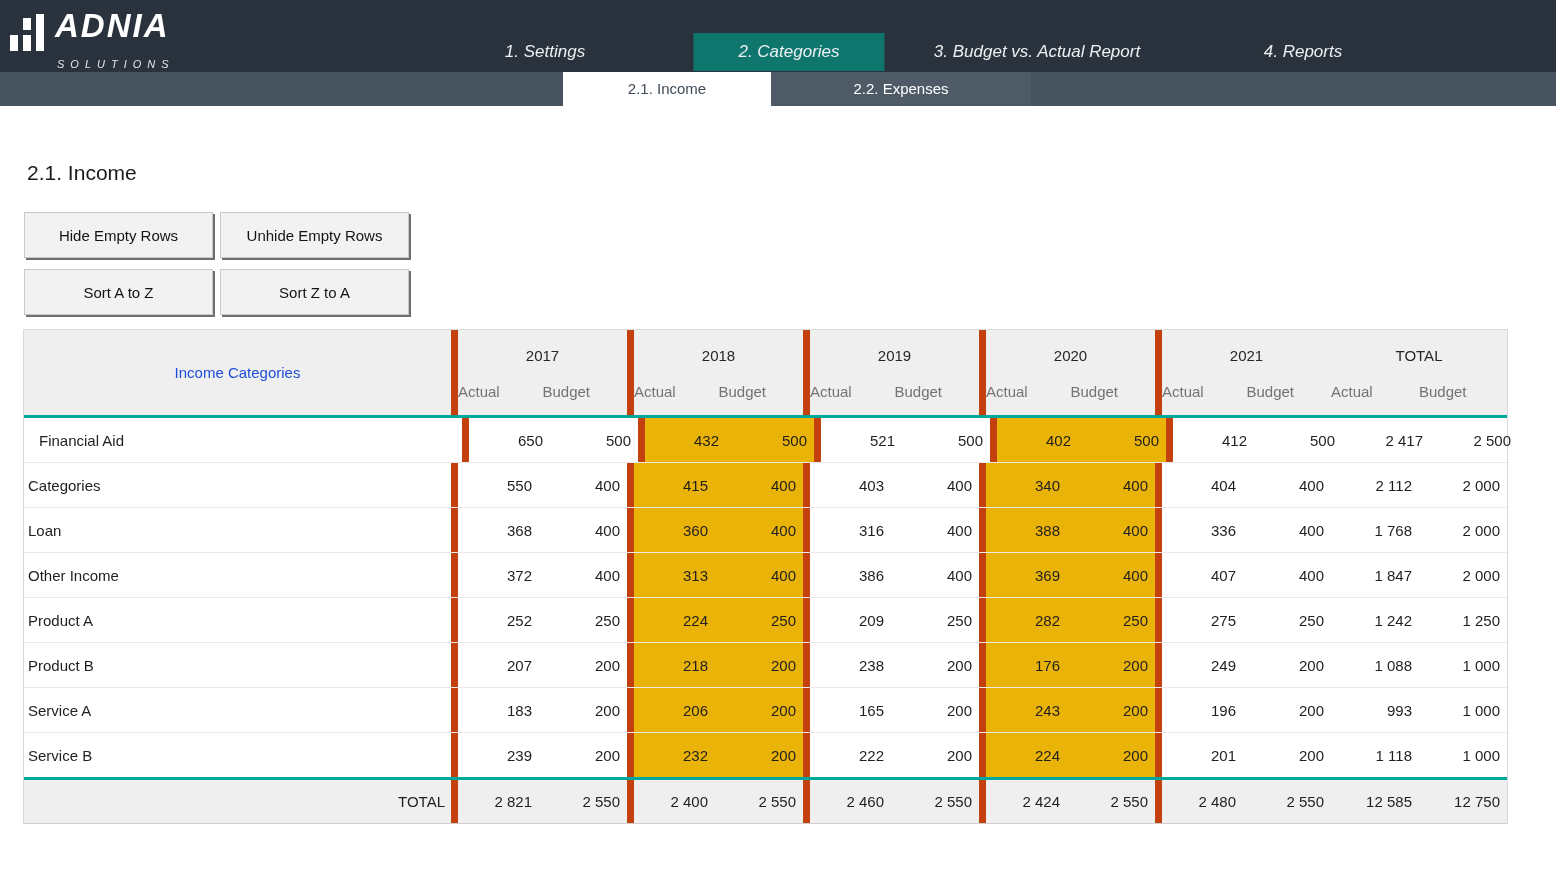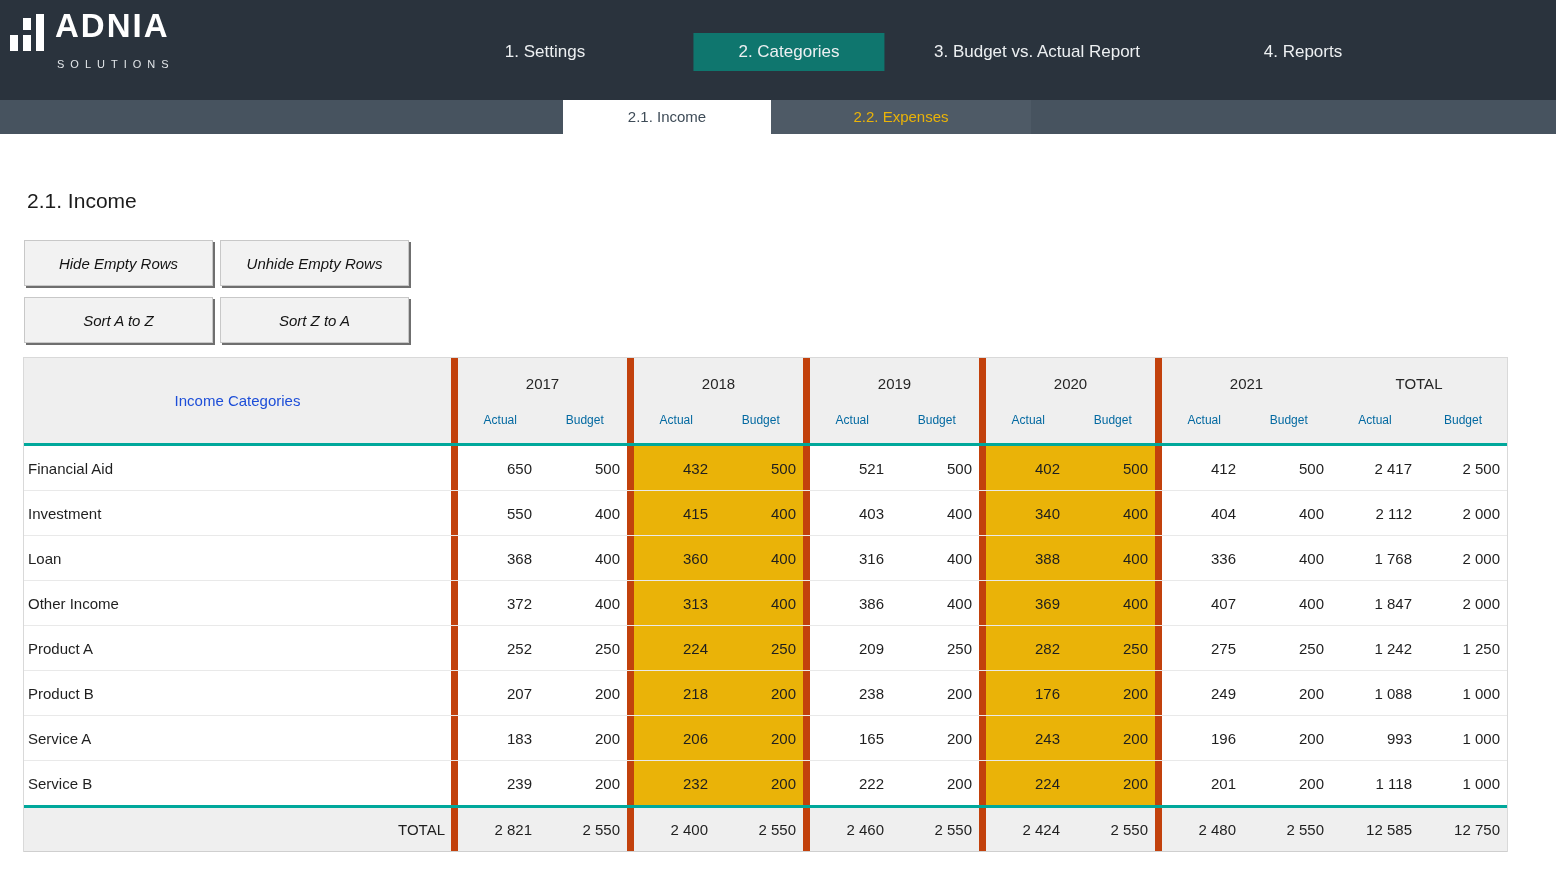--- a/index.html
+++ b/index.html
@@ -1,63 +1,63 @@
 <!DOCTYPE html>
 <html><head>
 <meta charset="utf-8">
 <style>
   * { margin:0; padding:0; }
   html,body { width:1556px; height:878px; overflow:hidden; background:#fff;
               font-family:"Liberation Sans", sans-serif; }
 
   
-  .topnav { position:relative; width:1556px; height:100px; background:#2a333d; }
+  .topnav { position:relative; width:1556px; height:72px; background:#2a333d;font-style:italic; }
   .logo { position:absolute; left:10px; top:9px; display:flex; align-items:flex-start; gap:9px; }
   .logo svg { display:block; margin-top:4px; }
   .logo-name { color:#ffffff; font-size:33px; font-weight:bold; letter-spacing:2px; line-height:1.0; }
   .logo-sub  { color:#e3e7ea; font-size:11px; letter-spacing:6px; margin-top:16px; margin-left:2px; }
   .nav-tab { position:absolute; top:33px; height:38px; line-height:38px;
              transform:translateX(-50%); color:#edf0f2; font-size:17px;
              white-space:nowrap; padding:0 45px; cursor:pointer; }
   .nav-tab.active { background:#0f766e; }
   #nav-settings { left:545px; }
   #nav-categories { left:789px; }
   #nav-budget { left:1037px; }
   #nav-reports { left:1303px; }
 
   
   .subnav { position:relative; width:1556px; height:34px; background:#47535f; }
   .subtab { position:absolute; top:0; height:34px; line-height:34px; text-align:center;
             font-size:15px; cursor:pointer; }
   .subtab.active { left:563px; width:208px; background:#ffffff; color:#3e4b57; }
-  .subtab.inactive { left:771px; width:260px; background:#4e5a66; color:#eab308; }
+  .subtab.inactive { left:771px; width:260px; background:#4e5a66; color:#ffffff; }
 
   
   .page { position:relative; width:1556px; height:766px; background:#fff; }
   .page-title { position:absolute; left:27px; top:55px; font-size:21px; font-weight:400; color:#1b1b1b; }
 
   .btn-grid { position:absolute; left:24px; top:106px; display:grid;
               grid-template-columns:189px 189px; grid-auto-rows:46px;
               column-gap:7px; row-gap:11px; }
   .push-btn { background:#f2f2f2; border:1px solid #c8c8c8; box-shadow:2px 2px 0 0 #6f6f6f;
-              font-family:inherit; font-size:15px; color:#141414; cursor:pointer;font-style:italic; }
+              font-family:inherit; font-size:15px; color:#141414; cursor:pointer; }
 
   
   .tbl { position:absolute; left:23px; top:223px; width:1483px;
          border-left:1px solid #d9d9d9; border-right:1px solid #d9d9d9; border-top:1px solid #d9d9d9; }
   .thead { display:grid; grid-template-columns:427px repeat(6,176px); height:85px; background:#efefef; }
   .cat-head { display:flex; align-items:center; justify-content:center; font-size:15px; color:#1d4ed8; }
   .hgroup { box-sizing:border-box; }
   .g-year { height:45px; line-height:52px; text-align:center; font-size:15px; color:#262626; }
   .g-subs { display:grid; grid-template-columns:1fr 1fr; height:40px; }
-  .g-sub  { text-align:center; line-height:34px; font-size:12px; color:#0369a1; }
+  .g-sub  { line-height:34px; font-size:15px; color:#737373; }
   .teal-line { height:3px; background:#00a89b; }
   .trow { display:grid; grid-template-columns:427px repeat(12,88px); height:44px; background:#fff;
           border-top:1px solid #e9e9e9; }
-  .trow:first-child { border-top:none; }
+  .trow:first-child { border-top:none;margin-left:11px; }
   .cell { display:flex; align-items:center; font-size:15px; color:#1f1f1f; box-sizing:border-box; }
   .cell-label { padding-left:4px; }
   .cell-val { justify-content:flex-end; padding-right:7px; }
   .gline { border-left:7px solid #c2410c; }
   .shade { background:#eab308;padding-left:20px; }
   .trow-total { display:grid; grid-template-columns:427px repeat(12,88px); height:43px;
                 background:#efefef; border-bottom:1px solid #cfcfcf; }
   .trow-total .cell-label { justify-content:flex-end; padding-right:6px; }
 </style>
 </head>
@@ -155,21 +155,21 @@
           <div class="cell cell-val gline">521</div>
           <div class="cell cell-val">500</div>
           <div class="cell cell-val gline shade">402</div>
           <div class="cell cell-val shade">500</div>
           <div class="cell cell-val gline">412</div>
           <div class="cell cell-val">500</div>
           <div class="cell cell-val">2 417</div>
           <div class="cell cell-val">2 500</div>
         </div>
         <div class="trow">
-          <div class="cell cell-label">Investment</div>
+          <div class="cell cell-label">Categories</div>
           <div class="cell cell-val gline">550</div>
           <div class="cell cell-val">400</div>
           <div class="cell cell-val gline shade">415</div>
           <div class="cell cell-val shade">400</div>
           <div class="cell cell-val gline">403</div>
           <div class="cell cell-val">400</div>
           <div class="cell cell-val gline shade">340</div>
           <div class="cell cell-val shade">400</div>
           <div class="cell cell-val gline">404</div>
           <div class="cell cell-val">400</div>

